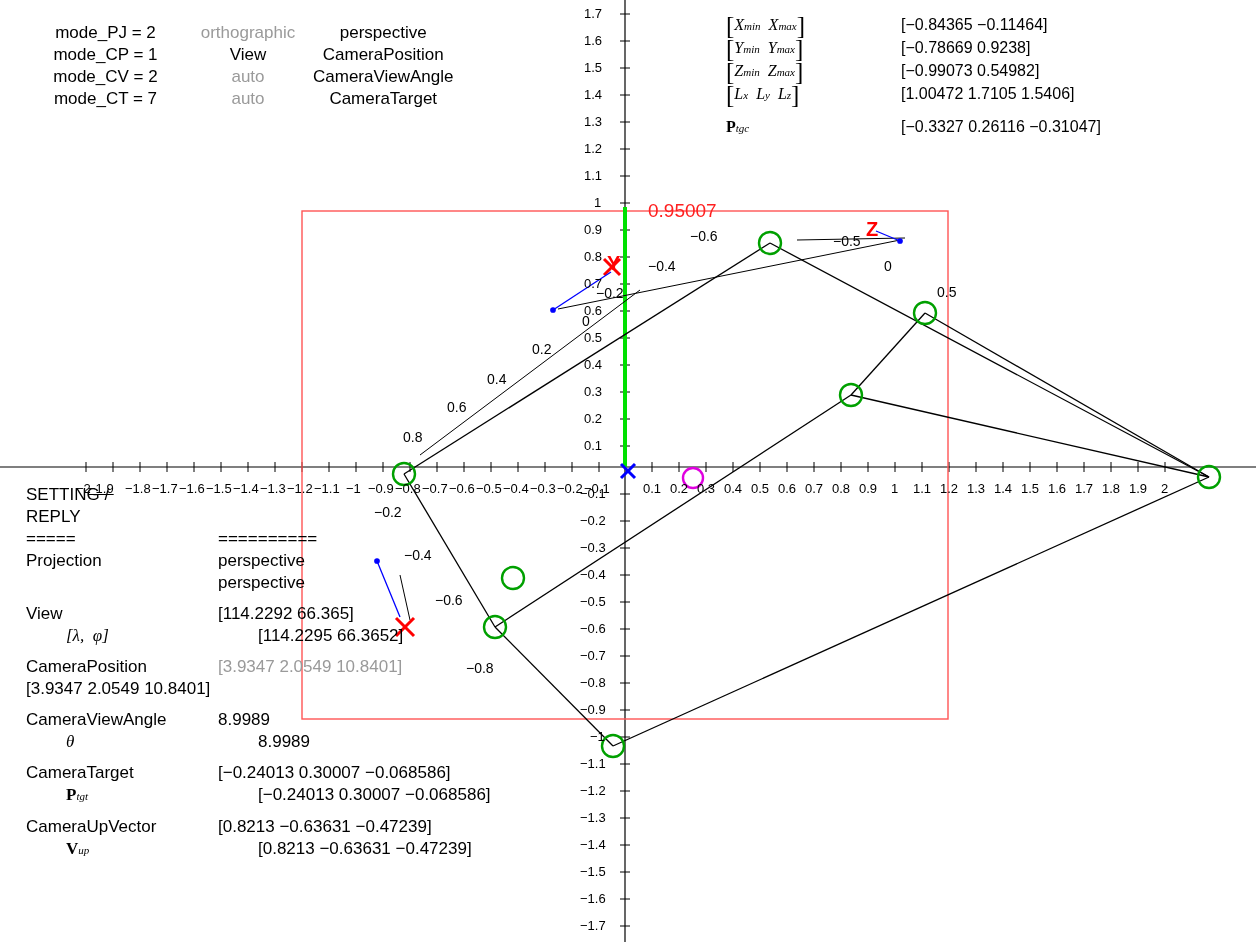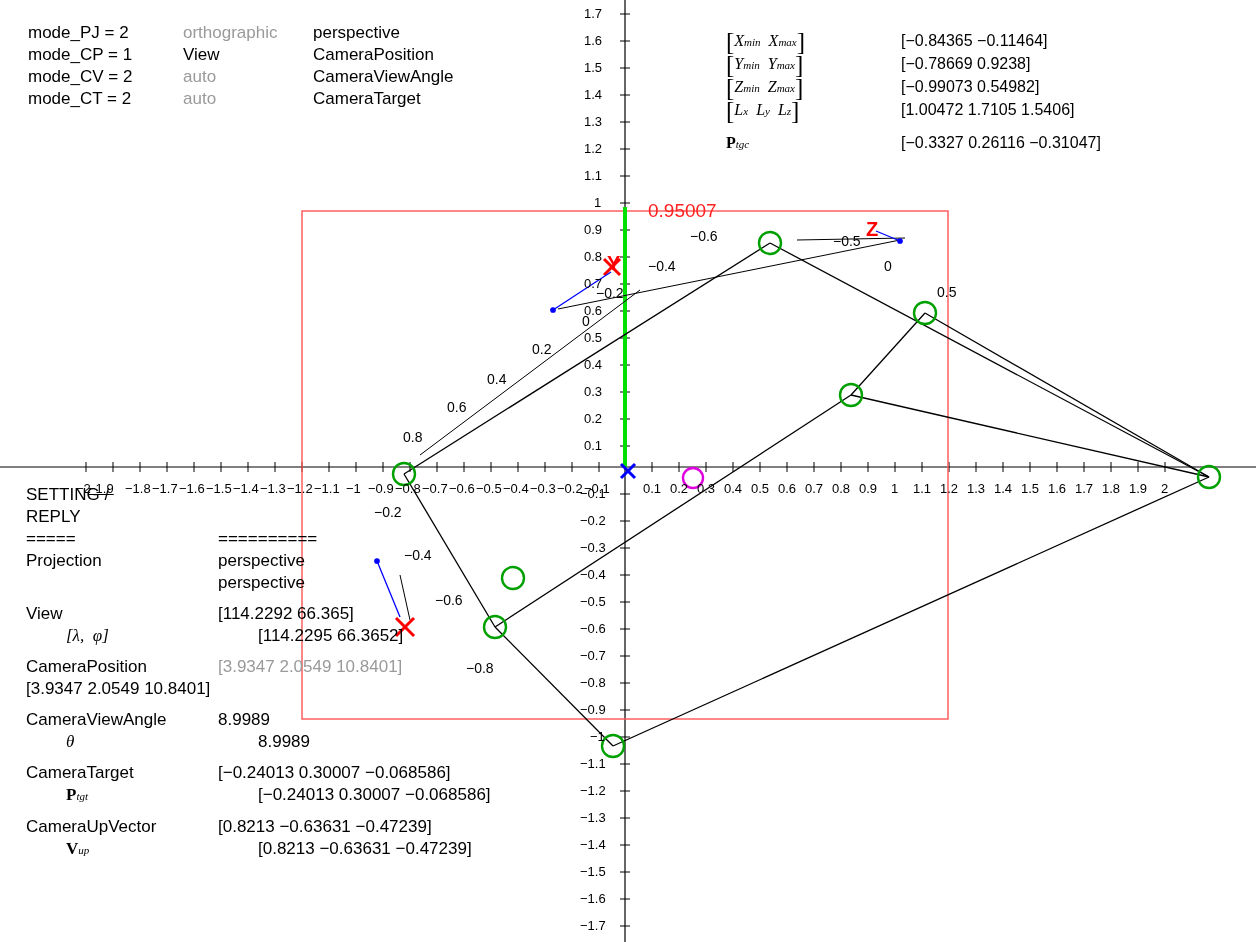--- a/index.html
+++ b/index.html
@@ -8,29 +8,29 @@
     background:#ffffff;
     font-family:"Liberation Sans", sans-serif;
     color:#000;
     position:relative;
     overflow:hidden;
   }
   .abs{position:absolute;}
   
   #plot{position:absolute;left:0;top:0;width:1256px;height:942px;}
   
-  #modes{left:28px;top:22px;font-size:17px;line-height:22px;}
+  #modes{left:28px;top:22px;font-size:17px;line-height:22px;text-align:center;}
   #modes table{border-collapse:collapse;}
   #modes td{padding:0 0 0 0;vertical-align:top;white-space:nowrap;}
   #modes td.c1{width:155px;}
   #modes td.c2{width:130px;color:#9a9a9a;}
   #modes td.c3{color:#000;}
   .gray{color:#9a9a9a;}
   
-  #topright{left:726px;top:14px;font-size:16px;line-height:21px;margin-top:16px;}
+  #topright{left:726px;top:14px;font-size:16px;line-height:21px;}
   #topright .row{display:flex;}
   #topright .lbl{width:175px;white-space:nowrap;}
   #topright .val{white-space:nowrap;}
   .mth{font-family:"Liberation Serif", serif;font-style:italic;}
   .bold-up{font-family:"Liberation Serif", serif;font-weight:bold;font-style:normal;}
   .sub{font-size:11px;font-style:italic;font-family:"Liberation Serif", serif;}
   .brk{font-size:25px;line-height:18px;vertical-align:-4px;font-family:"Liberation Serif",serif;}
   
   #settings{left:26px;top:484px;font-size:17px;line-height:22px;}
   #settings .grp{margin-bottom:9px;}
@@ -311,21 +311,21 @@
       <td class="c1">mode_CP = 1</td>
       <td class="c2" style="color:#000;">View</td>
       <td class="c3 gray">CameraPosition</td>
     </tr>
     <tr>
       <td class="c1">mode_CV = 2</td>
       <td class="c2">auto</td>
       <td class="c3">CameraViewAngle</td>
     </tr>
     <tr>
-      <td class="c1">mode_CT = 2</td>
+      <td class="c1">mode_CT = 7</td>
       <td class="c2">auto</td>
       <td class="c3">CameraTarget</td>
     </tr>
   </tbody>
     </table>
 </div>
 
 <div class="abs" id="topright">
   <div class="row">
     <div class="lbl"><span class="brk">[</span><span class="mth">X<span class="sub">min</span>&nbsp;&nbsp;X<span class="sub">max</span></span><span class="brk">]</span></div>

